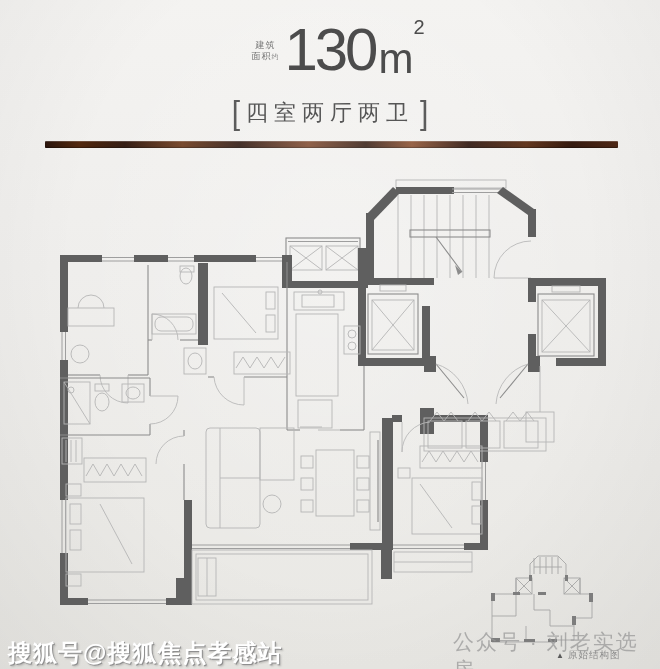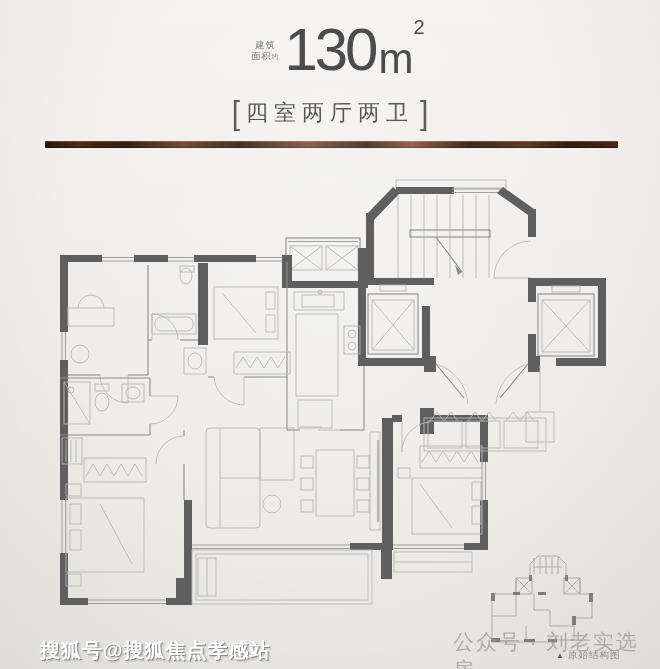--- a/index.html
+++ b/index.html
@@ -39,23 +39,22 @@
   .arc{stroke:#b9b9b9;stroke-width:0.9;fill:none;}
   .dk{stroke:#7e7e7e;stroke-width:1;fill:none;}
   
   .mini{position:absolute;top:552px;left:486px;width:130px;height:100px;z-index:2;}
   .mini-caption{position:absolute;top:649px;left:556px;display:flex;align-items:center;gap:4px;z-index:4;}
   .mini-caption .tri{font-size:8px;color:#5a5a5a;line-height:1;}
   .mini-caption .txt{font-size:9.5px;color:#8a8a8a;letter-spacing:1px;}
   
   .wm-left{
     position:absolute;top:637px;left:8px;z-index:5;
-    font-size:20px;font-weight:bold;letter-spacing:1px;color:#ffffff;
+    font-size:24px;font-weight:bold;letter-spacing:1px;color:#ffffff;
     text-shadow:1px 1px 0 #8f8f8f, 2px 2px 2px rgba(0,0,0,0.18);
-    margin-left:32px;
   }
   .wm-right{
     position:absolute;top:628px;left:441px;z-index:5;
     font-size:21px;font-weight:400;letter-spacing:2px;color:rgba(150,150,150,0.72);margin-left:12px;
   }
 </style>
 </head>
 <body>
 
 <div class="page">

